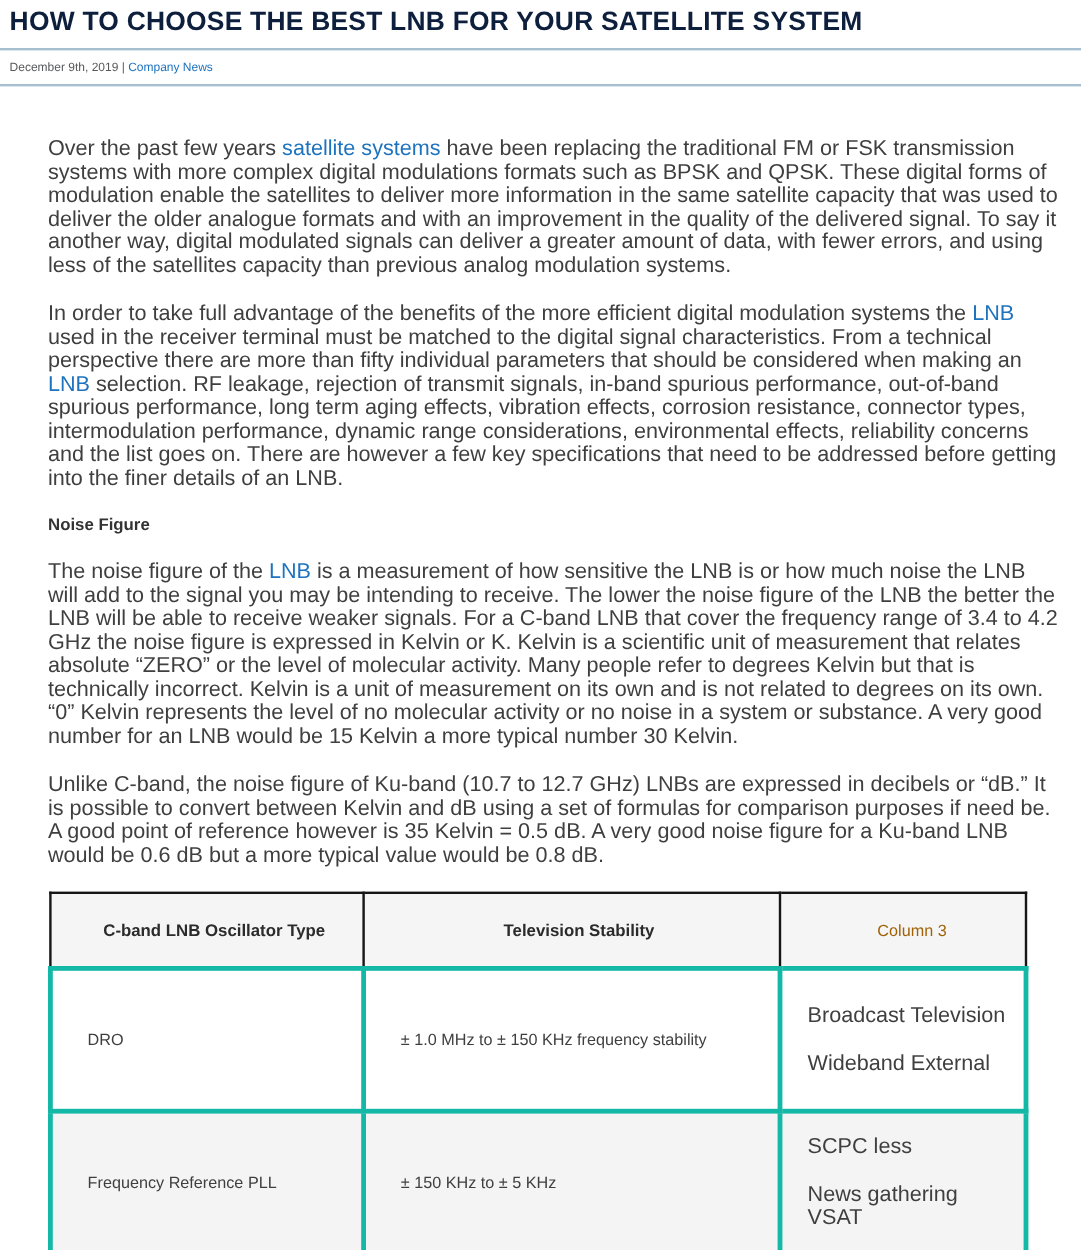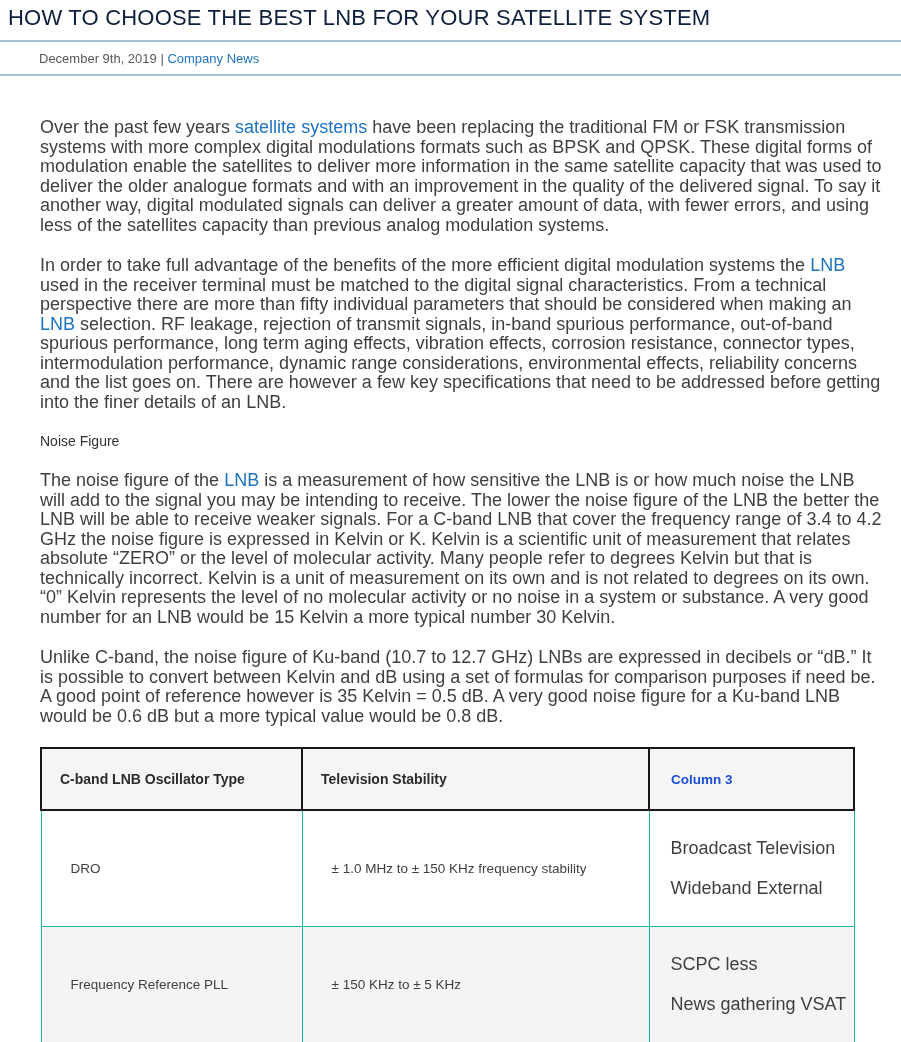--- a/index.html
+++ b/index.html
@@ -8,35 +8,34 @@
     height: 1042px;
     overflow: hidden;
     background: #ffffff;
     font-family: "Liberation Sans", sans-serif;
     -webkit-font-smoothing: antialiased;
   }
   .page-title {
     margin: 0;
     padding: 5px 8px 9px 8px;
     font-size: 22px;
-    font-weight: 400;
+    font-weight: 700;
     color: #0d1f3c;
     letter-spacing: 0.2px;
   }
   .rule {
     height: 2px;
     background: #a6c0d2;
     border: none;
     margin: 0;
   }
   .meta-line {
     padding: 9px 8px 8px 8px;
-    font-size: 13px;
+    font-size: 10px;
     color: #58595b;
-    margin-left: 31px;
   }
   .meta-line a {
     color: #1e73be;
     text-decoration: none;
   }
   .content {
     padding: 42px 18px 0 40px;
   }
   .content p {
     margin: 0 0 21px 0;
@@ -45,50 +44,50 @@
     color: #3f3f3f;
   }
   .inline-link {
     color: #1e73be;
     text-decoration: none;
     cursor: pointer;
   }
   .section-heading {
     margin: 0 0 22px 0;
     font-size: 14px;
-    font-weight: 400;
+    font-weight: 700;
     color: #333333;
   }
   table.lnb-table {
     border-collapse: collapse;
     width: 813px;
     table-layout: fixed;
   }
   .lnb-table col.c1 { width: 261px; }
   .lnb-table col.c2 { width: 347px; }
   .lnb-table col.c3 { width: 205px; }
   .lnb-table th {
     border: 2px solid #161616;
     background: #f5f5f5;
     height: 60px;
     padding: 0 6px 0 18px;
-    text-align: left;
+    text-align: center;
     vertical-align: middle;
     font-size: 14px;
     font-weight: 700;
     color: #2b2b2b;
   }
   .lnb-table th.th-normal {
-    font-weight: 700;
+    font-weight: 400;
     font-size: 13.5px;
-    color: #1d4ed8;
+    color: #a16207;
   }
   .lnb-table th.col3-pad, .lnb-table td.col3-pad { padding-left: 21px; }
   .lnb-table td {
-    border: 1px solid #14b8a6;
+    border: 4px solid #14b8a6;
     height: 115px;
     padding: 0 6px 0 29px;
     vertical-align: middle;
     font-size: 13.5px;
     line-height: 19.5px;
     color: #3f3f3f;
   }
   .lnb-table tbody tr.striped { background: #f4f4f4; }
   .lnb-table td p.app { margin: 0 0 20px 0; }
   .lnb-table td p.app:last-child { margin: 0; }

